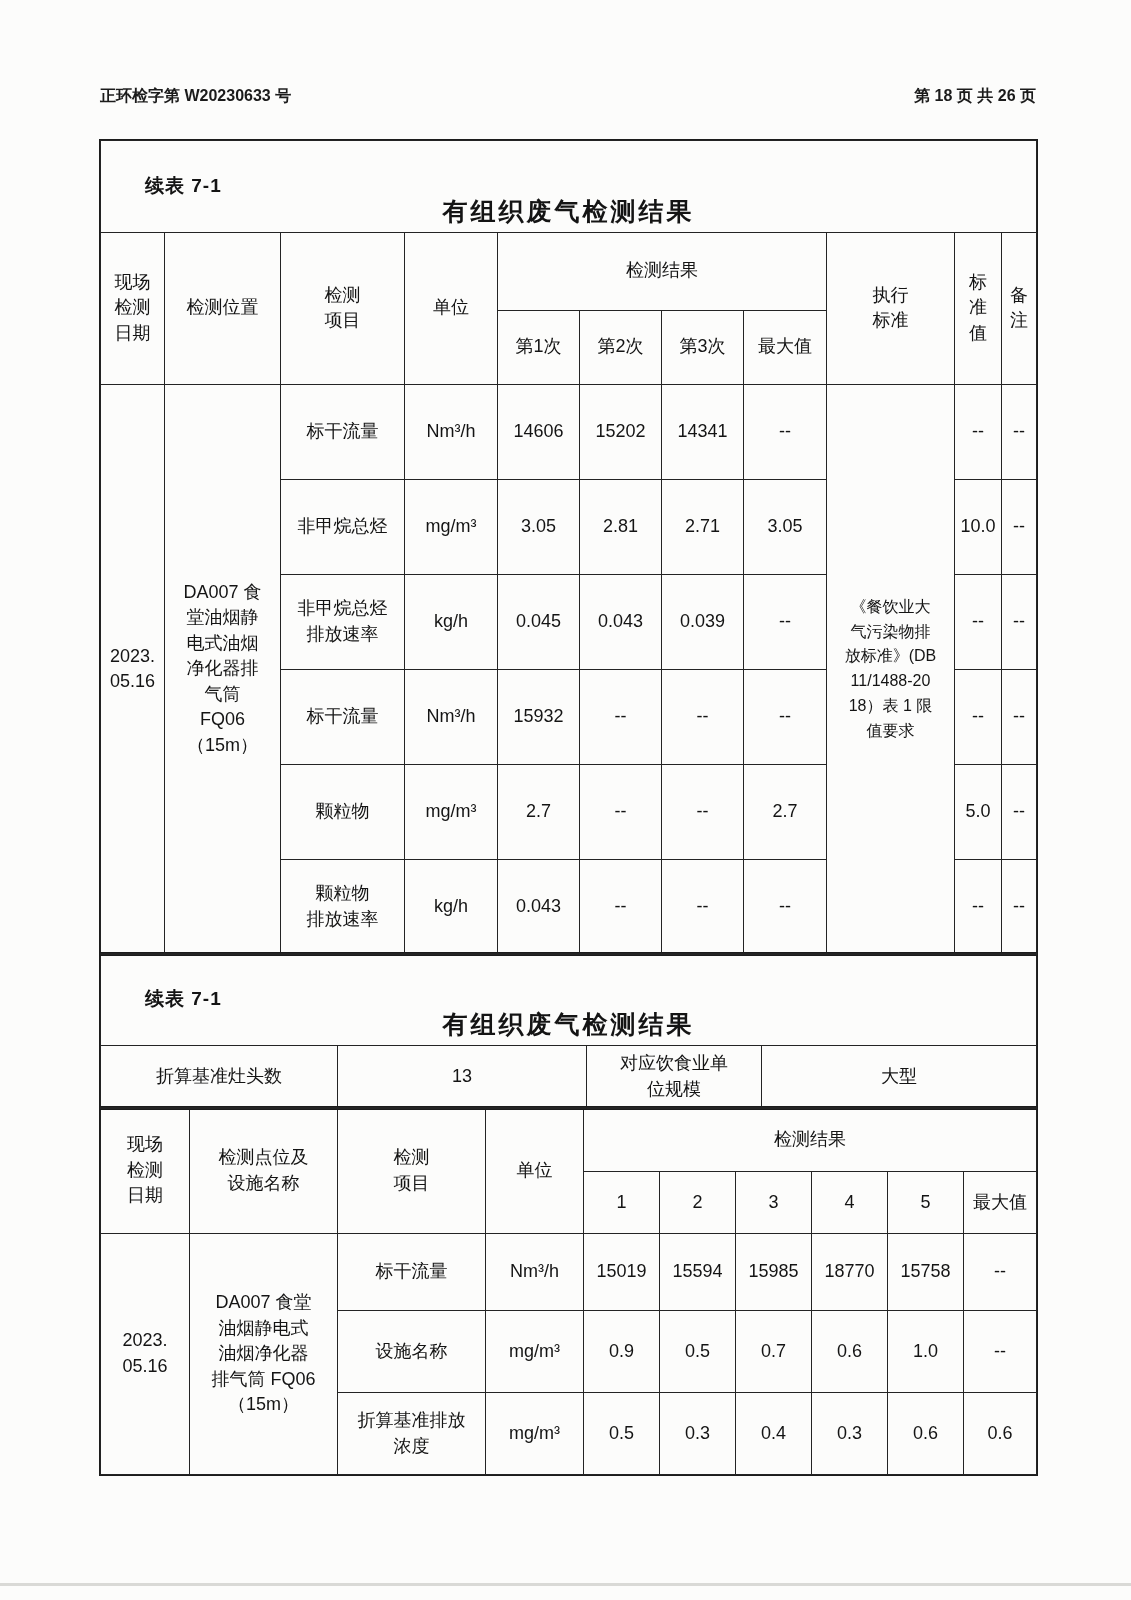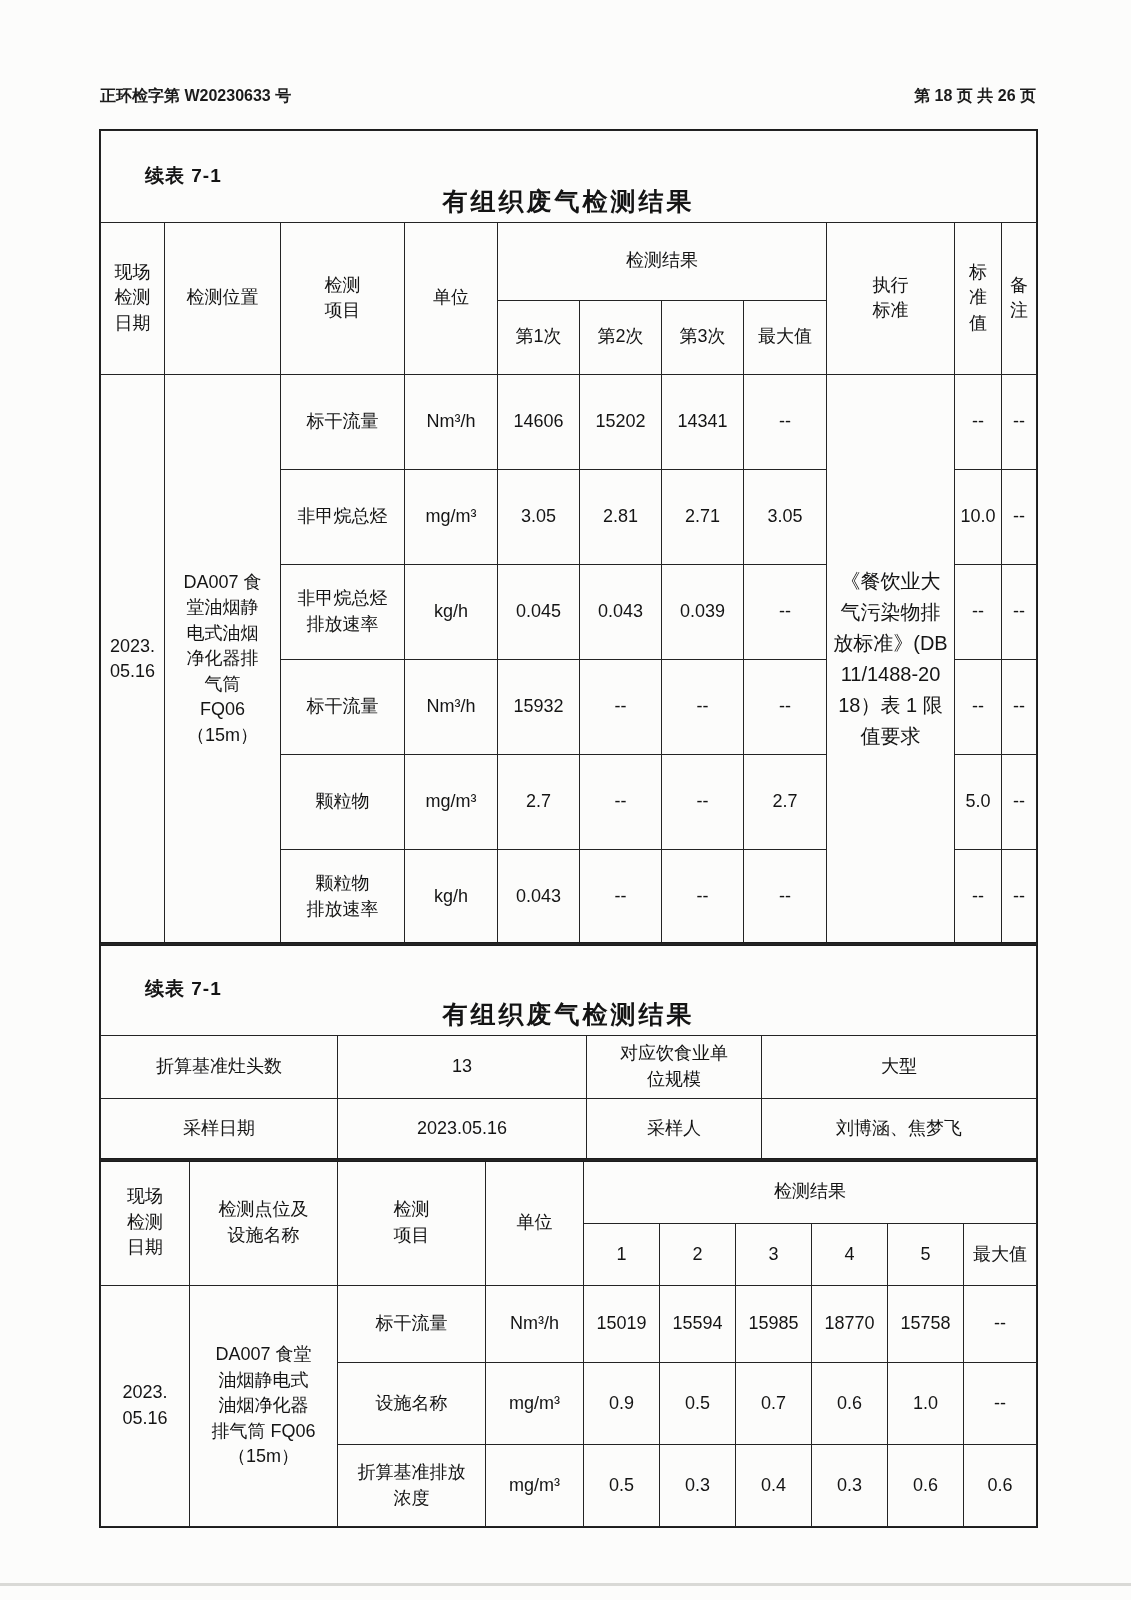--- a/index.html
+++ b/index.html
@@ -9,21 +9,21 @@
     font-family:"Liberation Sans","DejaVu Sans",sans-serif;
     color:#161616;
     position:relative;
     overflow:hidden;
   }
   .page-meta{
     position:absolute;top:86px;left:100px;width:936px;
     display:flex;justify-content:space-between;
     font-size:16px;font-weight:600;color:#1b1b1b;
   }
-  .doc-area{position:absolute;top:130px;left:100px;width:936px;}
+  .doc-area{position:absolute;top:140px;left:100px;width:936px;}
   table{
     border-collapse:collapse;table-layout:fixed;width:936px;
     font-size:18px;color:#141414;
   }
   td,th{
     border:1.6px solid #242424;
     text-align:center;vertical-align:middle;
     padding:2px 3px;
     font-weight:normal;
     white-space:pre-line;
@@ -37,21 +37,21 @@
     position:absolute;left:44px;top:50%;transform:translateY(-50%);
     font-size:19px;font-weight:600;letter-spacing:1px;white-space:nowrap;
   }
   .caption-title{
     font-size:25px;font-weight:600;letter-spacing:3px;
   }
   .rh78{height:78px}.rh74{height:74px}.rh95{height:95px}
   .rh58{height:56px}.rh63{height:63px}.rh62{height:62px}
   .rh64{height:64px}.rh77{height:77px}.rh82{height:82px}
   .breakall{word-break:break-all;}
-  .std-cell{font-size:20px;line-height:1.55;}
+  .std-cell{font-size:16px;line-height:1.55;}
   .bottom-scan-edge{
     position:absolute;left:0;bottom:14px;width:1131px;height:3px;
     background:#d9d9d6;
   }
 </style>
 </head>
 <body>
 
 <div class="page-meta">
   <span>正环检字第 W20230633 号</span>
@@ -197,26 +197,20 @@
         <span class="caption-label">续表 7-1</span>
         <span class="caption-title">有组织废气检测结果</span>
       </td>
     </tr>
     <tr class="rh63">
       <td>折算基准灶头数</td>
       <td>13</td>
       <td>对应饮食业单
 位规模</td>
       <td>大型</td>
-    </tr>
-    <tr class="rh62">
-      <td>采样日期</td>
-      <td>2023.05.16</td>
-      <td>采样人</td>
-      <td>刘博涵、焦梦飞</td>
     </tr>
   </tbody>
     </table>
 
   <table class="join outer-frame">
     <colgroup>
       <col style="width:89px">
         <col style="width:148px">
         <col style="width:148px">
         <col style="width:98px">

